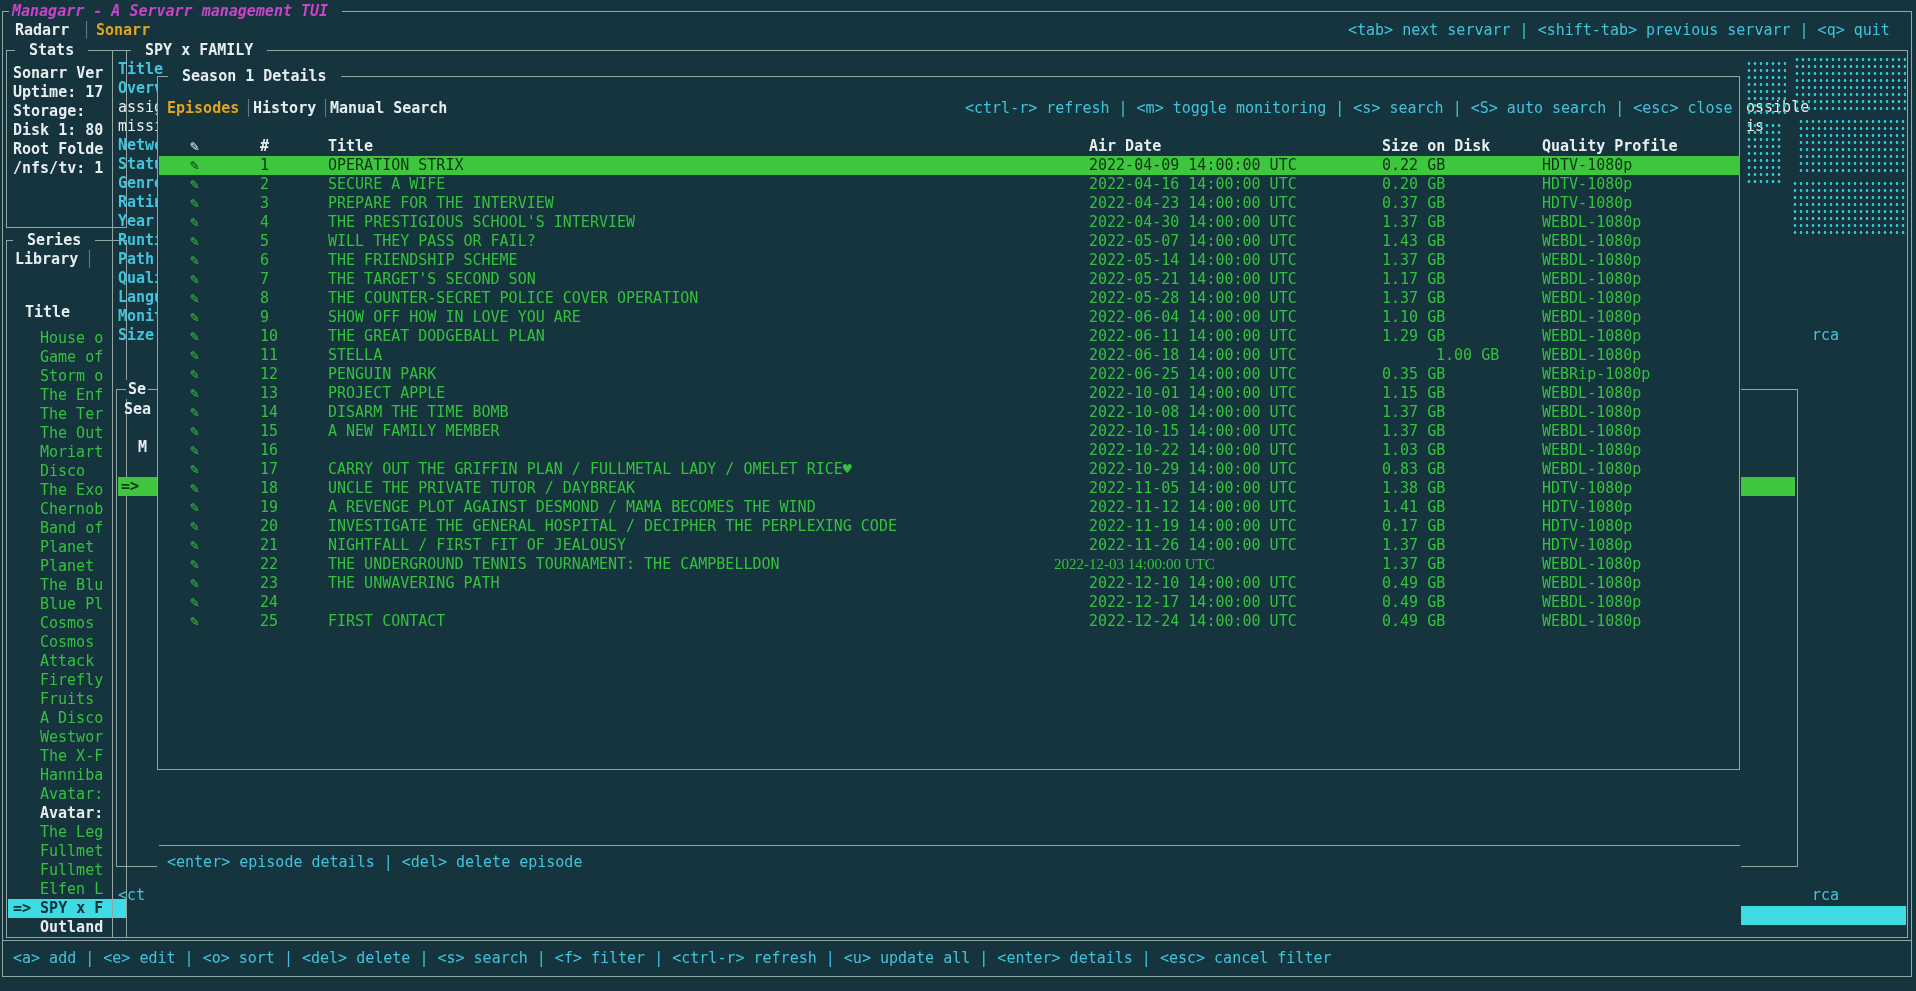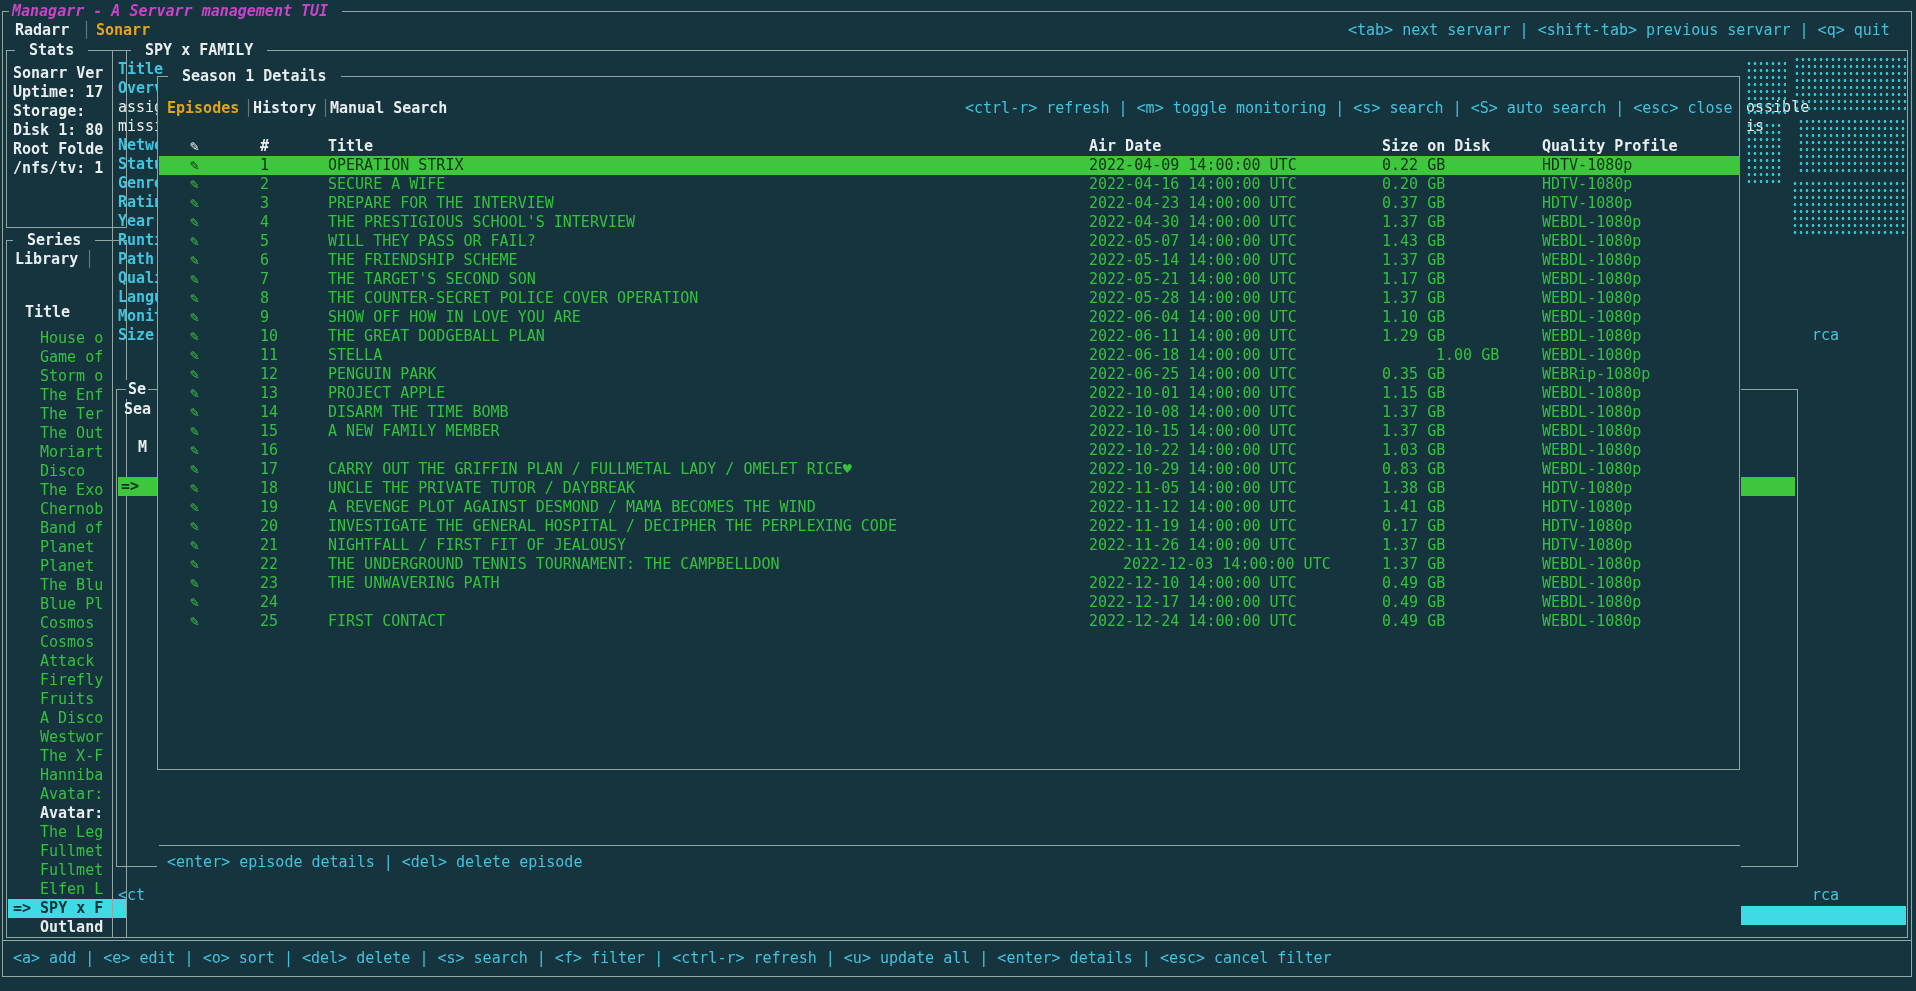--- a/index.html
+++ b/index.html
@@ -348,21 +348,21 @@
         <span class="cell" style="left: 101px;">21</span>
         <span class="cell" style="left: 169px;">NIGHTFALL / FIRST FIT OF JEALOUSY</span>
         <span class="cell" style="left: 930px;">2022-11-26 14:00:00 UTC</span>
         <span class="cell" style="left: 1223px;">1.37 GB</span>
         <span class="cell" style="left: 1383px;">HDTV-1080p</span>
       </div>
       <div class="ep-row">
         <span class="cell" style="left: 31px;">✎</span>
         <span class="cell" style="left: 101px;">22</span>
         <span class="cell" style="left: 169px;">THE UNDERGROUND TENNIS TOURNAMENT: THE CAMPBELLDON</span>
-        <span class="cell" style="left: 964px;">2022-12-03 14:00:00 UTC</span>
+        <span class="cell" style="left: 895px; font-family: Liberation Serif, serif;">2022-12-03 14:00:00 UTC</span>
         <span class="cell" style="left: 1223px;">1.37 GB</span>
         <span class="cell" style="left: 1383px;">WEBDL-1080p</span>
       </div>
       <div class="ep-row">
         <span class="cell" style="left: 31px;">✎</span>
         <span class="cell" style="left: 101px;">23</span>
         <span class="cell" style="left: 169px;">THE UNWAVERING PATH</span>
         <span class="cell" style="left: 930px;">2022-12-10 14:00:00 UTC</span>
         <span class="cell" style="left: 1223px;">0.49 GB</span>
         <span class="cell" style="left: 1383px;">WEBDL-1080p</span>

